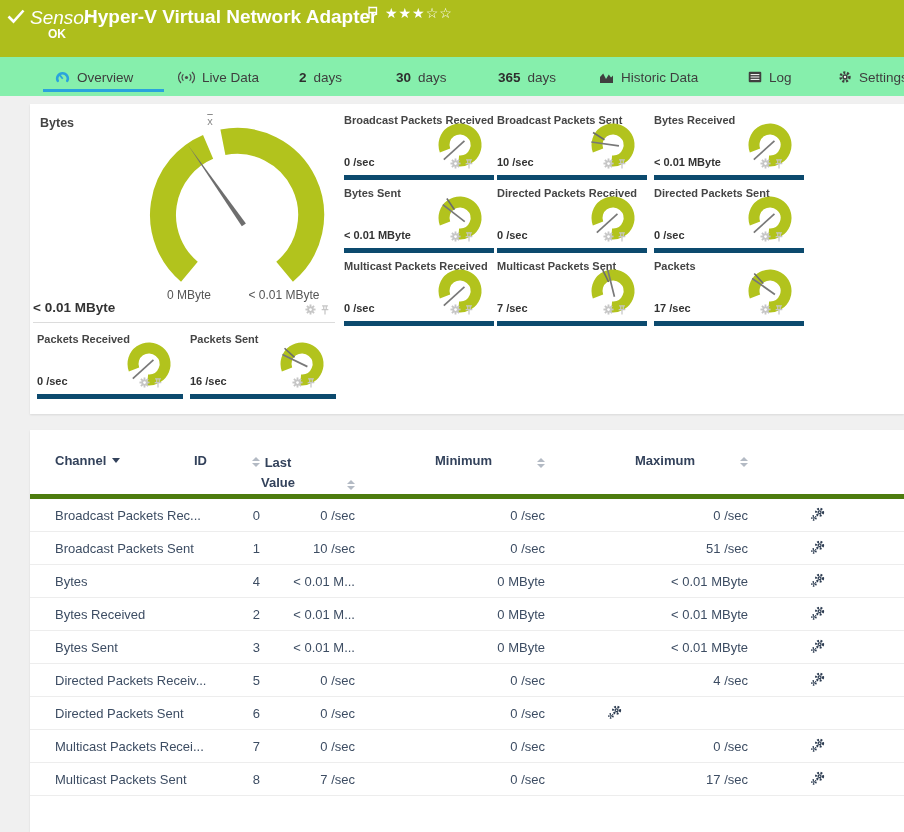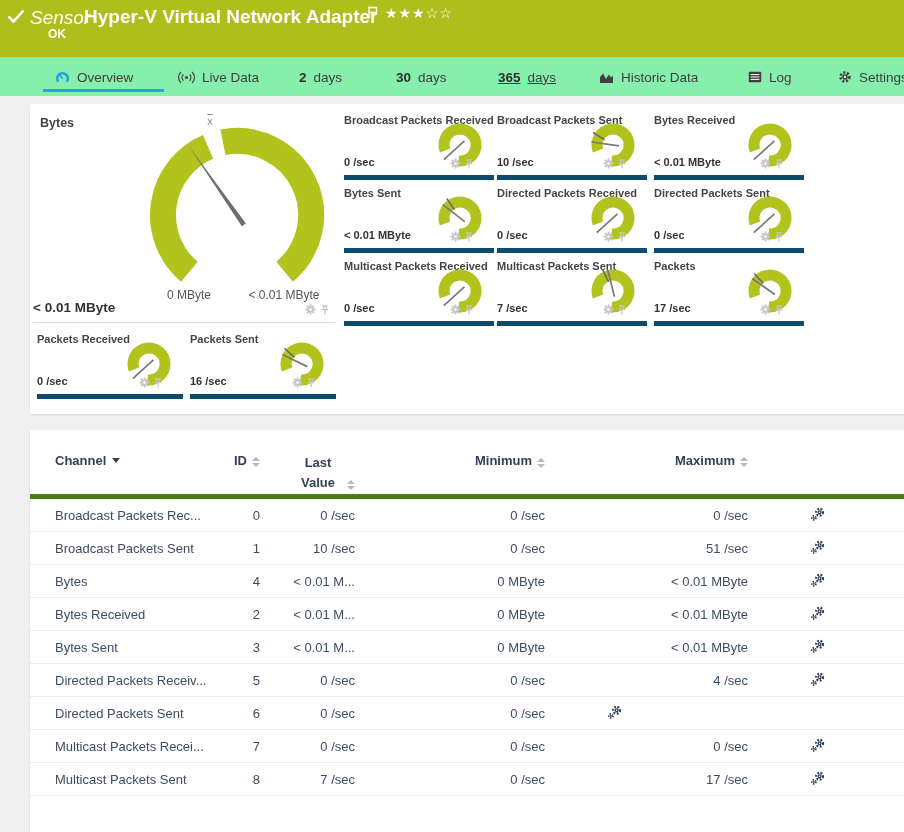--- a/index.html
+++ b/index.html
@@ -48,21 +48,21 @@
   .needle{stroke:#787878;stroke-width:1.7;}
   .tick{stroke:#6b6b6b;stroke-width:1.6;}
   
   .tbl{width:874px;}
   .trow,.thead{display:grid;grid-template-columns:175px 30px 95px 190px 203px 1fr;align-items:center;padding-left:25px;}
   .thead{height:69px;align-items:start;padding-top:23px;box-sizing:border-box;border-bottom:5px solid #4d7c0f;
          color:#33425b;font-size:13px;font-weight:bold;cursor:pointer;}
   .trow{height:32px;border-bottom:1px solid #ededed;font-size:13px;color:#3d4d63;cursor:pointer;}
   .c-right{text-align:right;justify-self:stretch;}
   .h-flex{display:flex;align-items:center;}
-  .h-right{justify-content:flex-end;}
+  .h-right{justify-content:flex-end;gap:40px;}
   .sort{display:inline-flex;flex-direction:column;gap:2px;margin-left:5px;margin-top:2px;}
   .sort i{display:block;width:0;height:0;border-left:4px solid transparent;border-right:4px solid transparent;}
   .sort .up{border-bottom:4px solid #b3bac4;}
   .sort .dn{border-top:4px solid #b3bac4;}
   .sorted-dn{display:inline-block;width:0;height:0;border-left:4px solid transparent;border-right:4px solid transparent;
              border-top:5px solid #33425b;margin-left:6px;}
   .lastval-head span.wrap{display:inline-block;width:48px;text-align:center;line-height:20px;}
   .gear-col{padding-left:62px;}
 </style>
 </head>
@@ -98,21 +98,21 @@
     <span>Live Data</span>
   </div>
   <div class="tab" style="left:299px;">
     <span class="num">2</span>
       <span>days</span>
   </div>
   <div class="tab" style="left:396px;">
     <span class="num">30</span>
       <span>days</span>
   </div>
-  <div class="tab" style="left:498px;text-decoration:underline;">
+  <div class="tab" style="left:498px;">
     <span class="num">365</span>
       <span>days</span>
   </div>
   <div class="tab" style="left:599px;">
     <svg width="15" height="13" viewBox="0 0 15 13">
       <path d="M1 12 V6 L4.2 2.5 L7 8 L9.8 3.5 L12 6.5 L14 4.5 V12 Z" fill="#3f3f3f"></path>
     </svg>
     <span>Historic Data</span>
   </div>
   <div class="tab" style="left:748px;">

